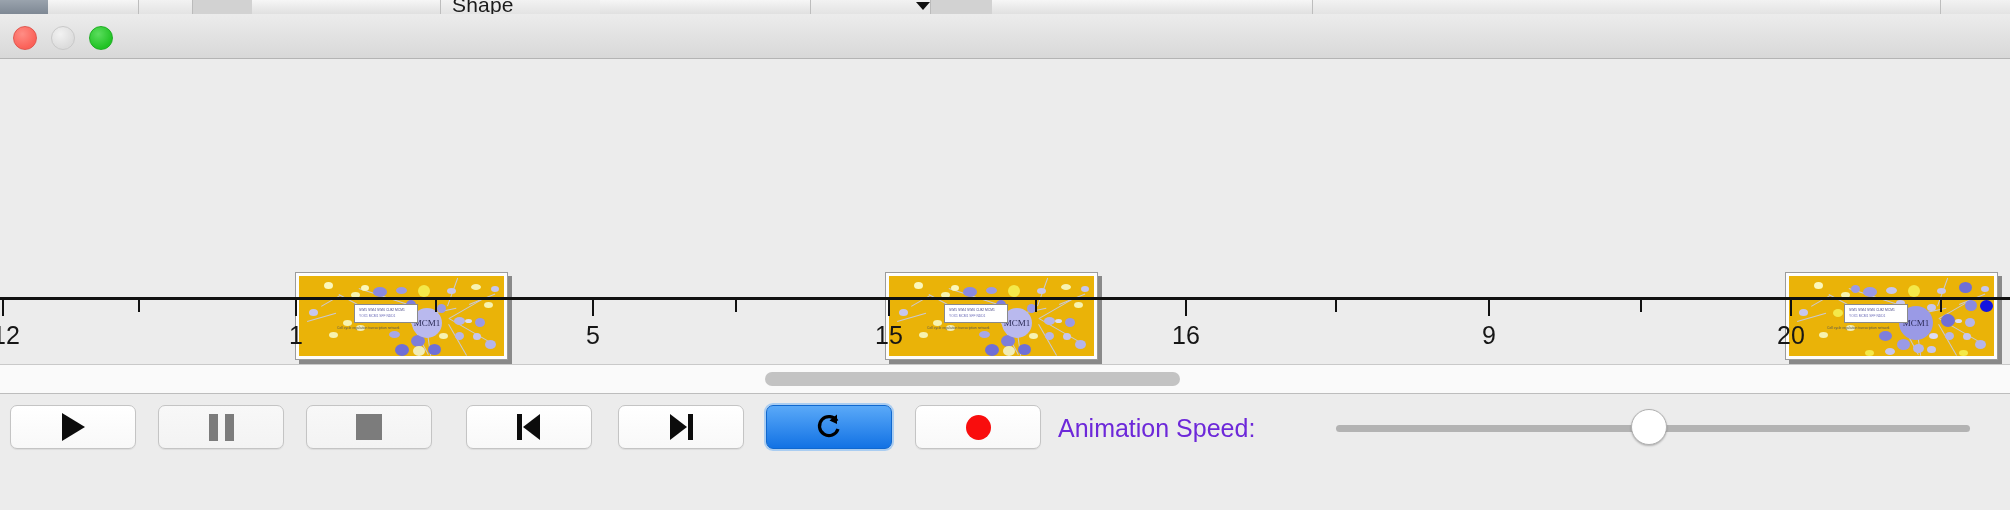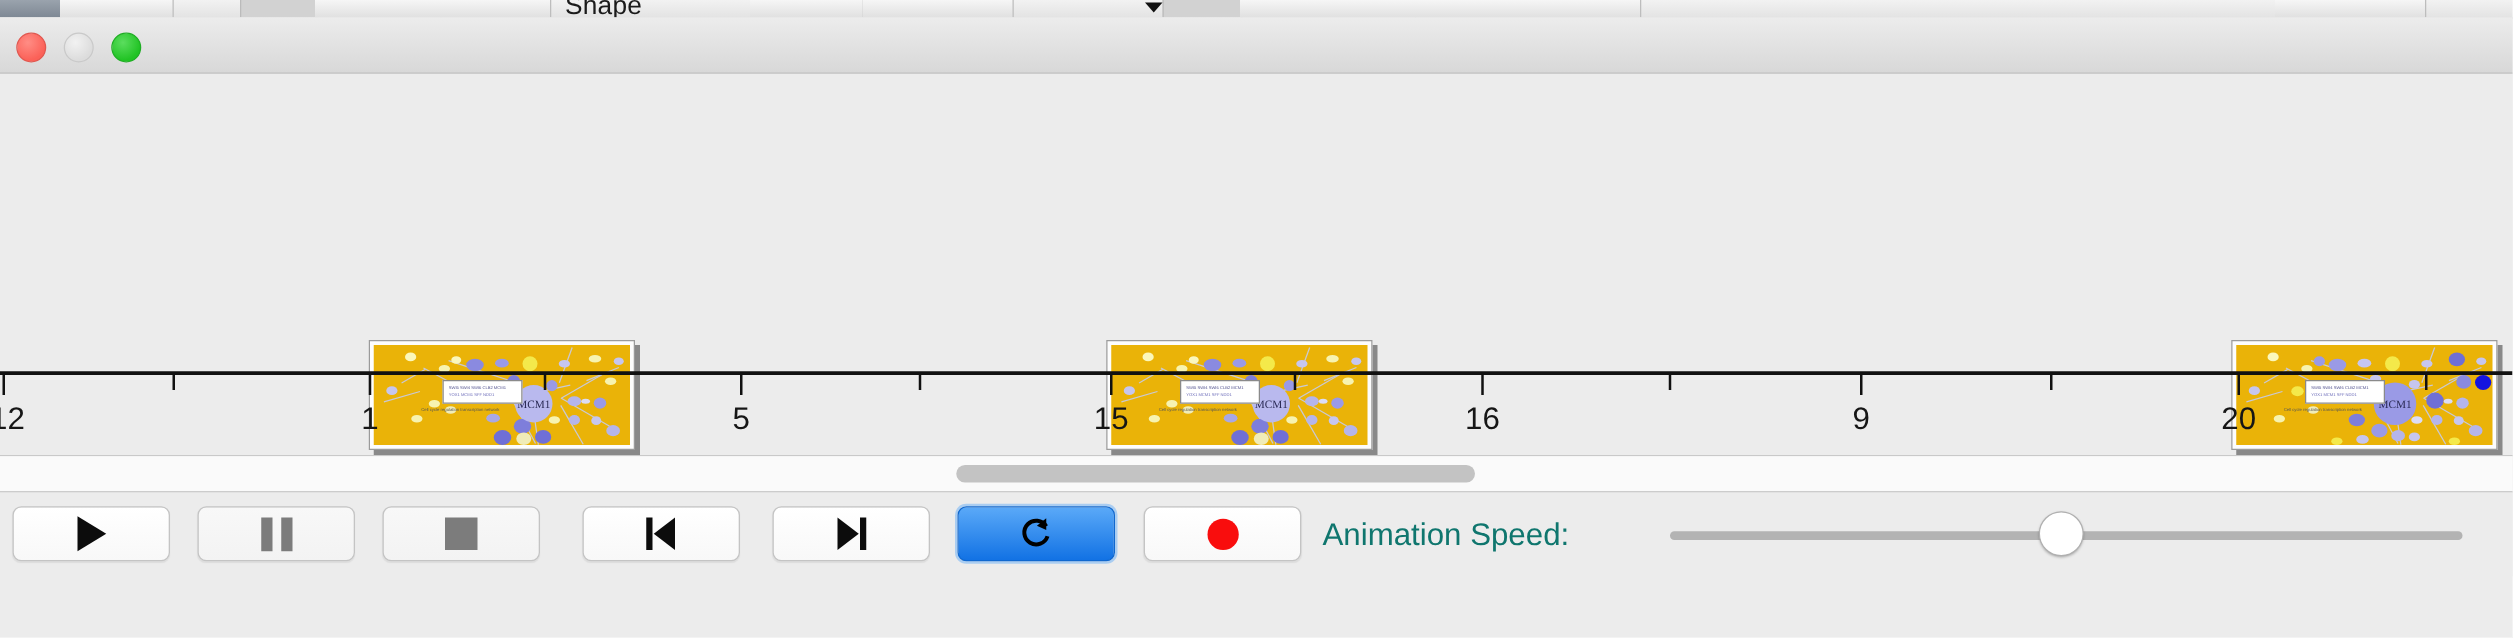--- a/index.html
+++ b/index.html
@@ -210,21 +210,21 @@
   .ic-next { position: relative; width: 26px; height: 26px; }
   .ic-next .bar { position: absolute; right: 1px; top: 0; width: 5px; height: 26px; background: #0c0c0c; }
   .ic-next .tri { position: absolute; right: 7px; top: 0; width: 0; height: 0;
                   border-left: 17px solid #0c0c0c;
                   border-top: 13px solid transparent; border-bottom: 13px solid transparent; }
   .ic-loop { width: 30px; height: 30px; }
   .ic-record { width: 25px; height: 25px; border-radius: 50%; background: #f90d0d; }
 
   .speed-label {
     position: absolute; left: 1058px; top: 20px;
-    font-size: 25px; color: #0f766e;
+    font-size: 25px; color: #6d28d9;
   }
   .slider-track {
     position: absolute; left: 1336px; top: 31px; width: 634px; height: 7px;
     background: #b3b3b3; border-radius: 4px;
   }
   .slider-thumb {
     position: absolute; left: 1631px; top: 15px; width: 34px; height: 34px;
     border-radius: 50%; background: #ffffff; border: 1px solid #b0b0b0;
     box-shadow: 0 1px 2px rgba(0,0,0,.25);
   }

